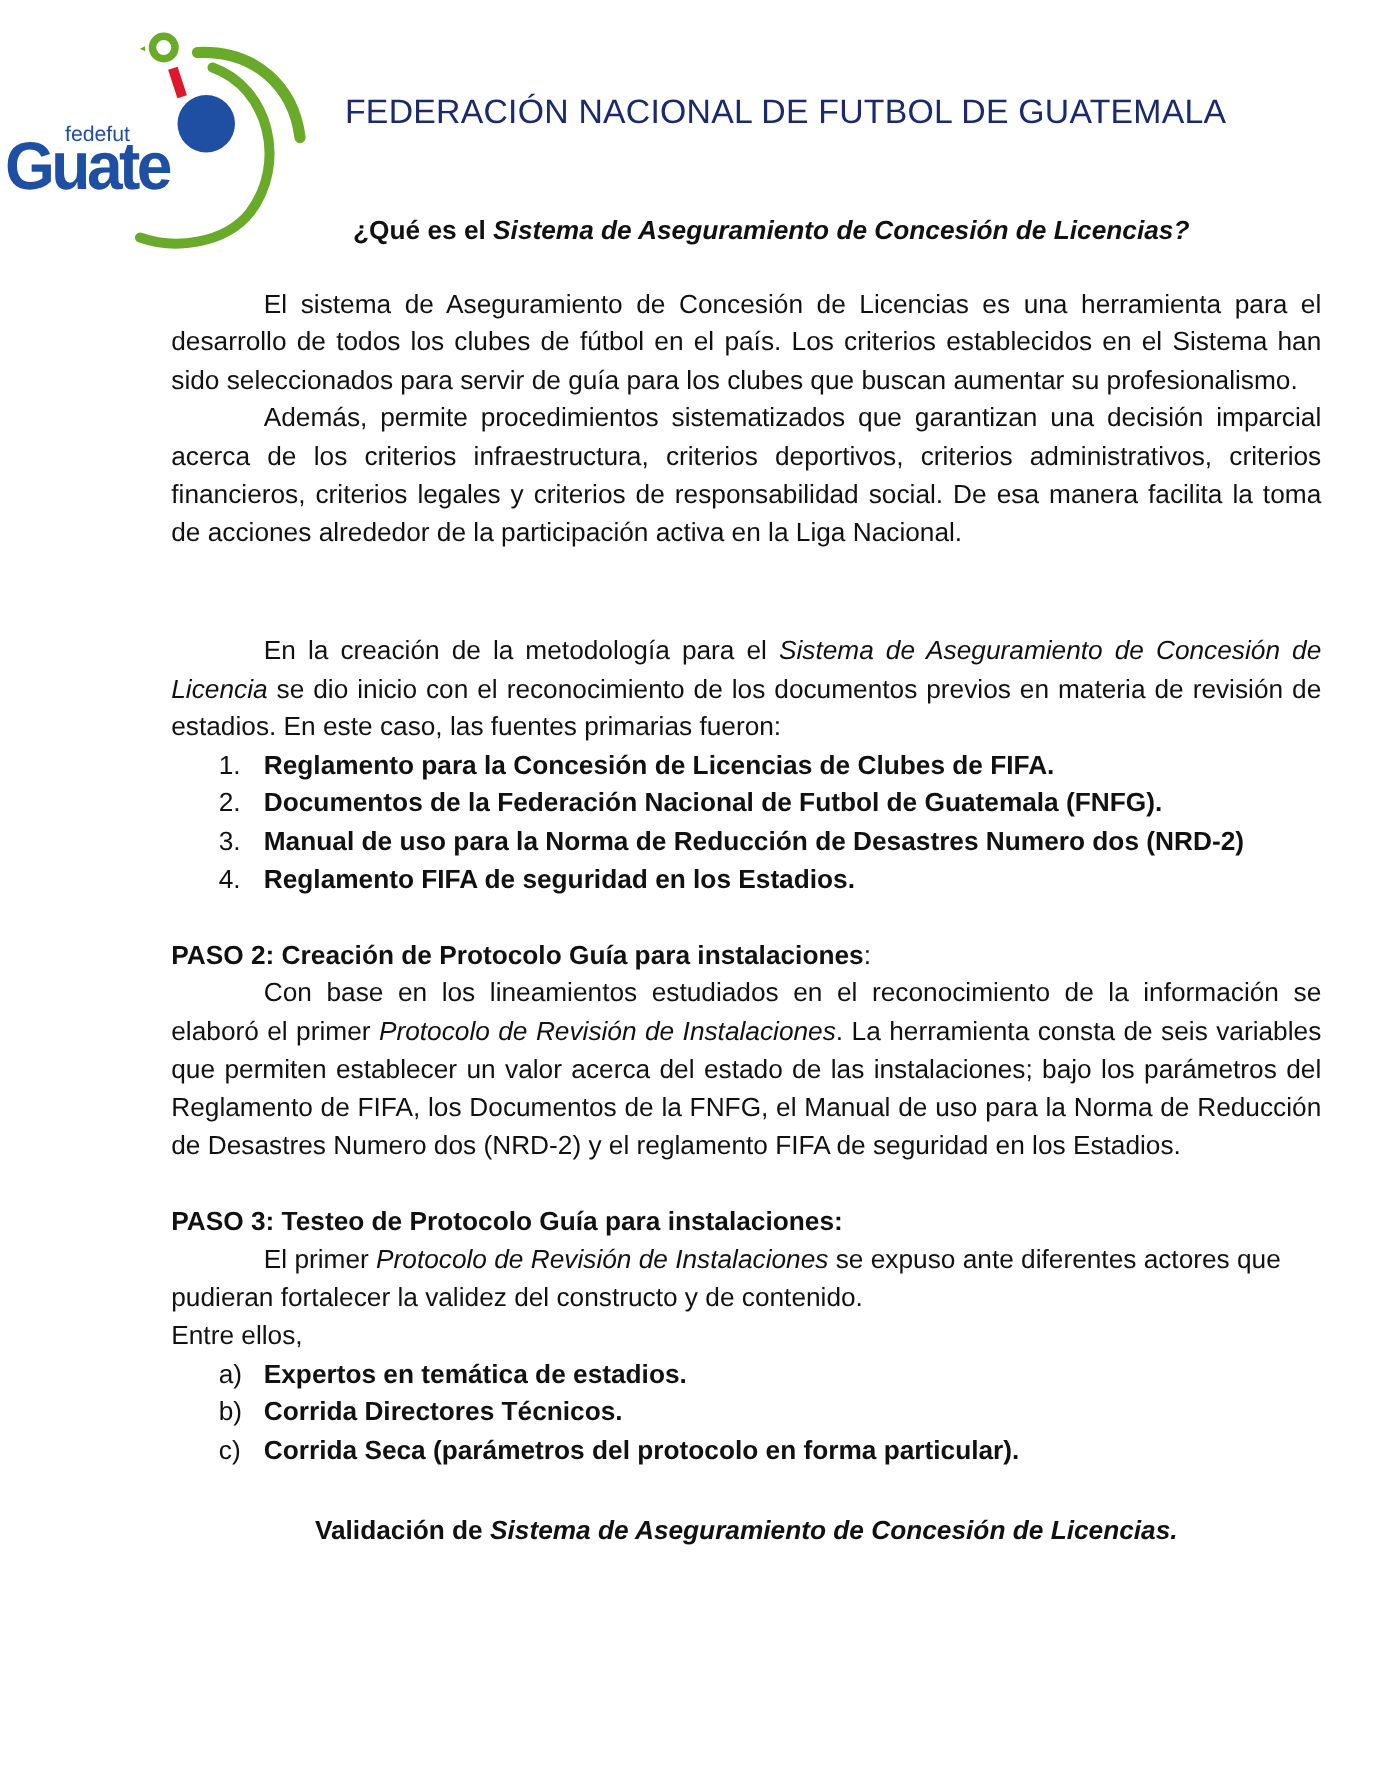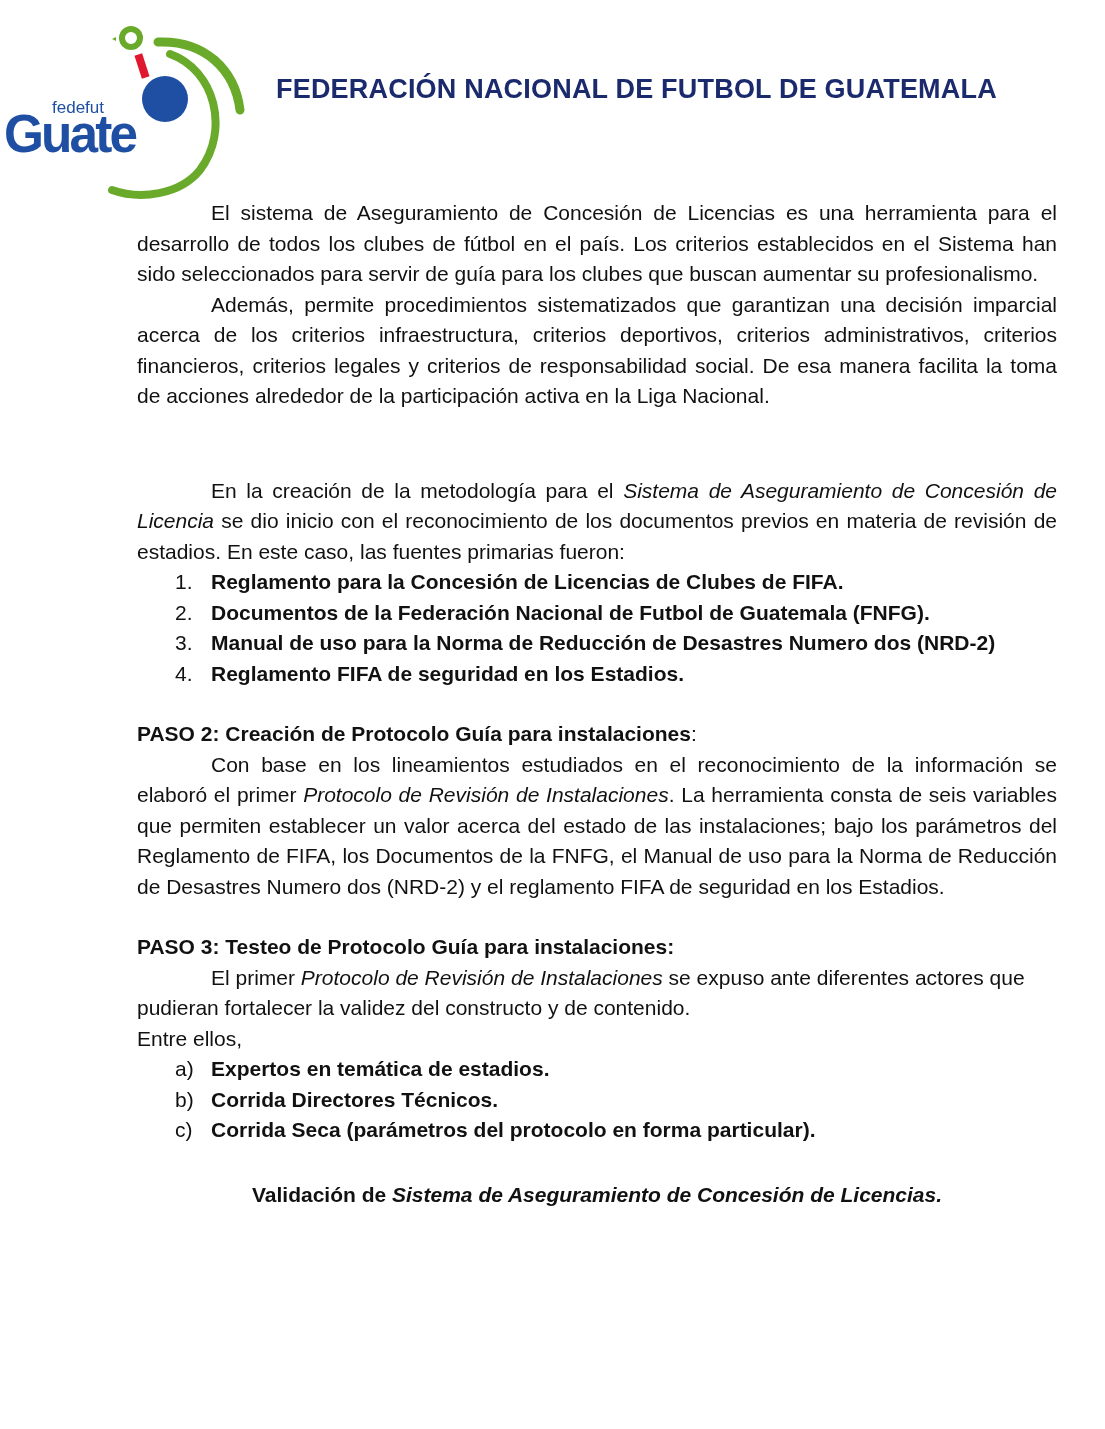--- a/index.html
+++ b/index.html
@@ -1,19 +1,19 @@
 <!DOCTYPE html>
 <html><head>
 <meta charset="utf-8">
 <style>
   html, body { margin: 0; padding: 0; background: #ffffff; }
   body { width: 1105px; height: 1429px; position: relative; overflow: hidden;
          font-family: "Liberation Sans", sans-serif; color: #111; }
   .logo { position: absolute; left: 0; top: 10px; width: 260px; height: 190px; }
-  .header-title { position: absolute; left: 276px; top: 74px; font-size: 27px; font-weight: bold;
+  .header-title { position: absolute; left: 276px; top: 74px; font-size: 27px; font-weight: normal;
          color: #1a2a6c; letter-spacing: 0.2px; white-space: nowrap; }
   .content { position: absolute; left: 137px; top: 170px; width: 920px; }
   .txt { font-size: 21px; line-height: 30.5px; transform-origin: left top; }
   .center { text-align: center; font-weight: bold; }
   .q { margin-top: 0; padding-left: 40px; }
   .para { text-align: justify; text-indent: 74px; margin: 0; }
   .gap1 { height: 30px; }
   .gap2 { height: 32px; }
   .head { font-weight: bold; margin: 0; }
   ol, ul.alpha { margin: 0; padding: 0; list-style: none; }
@@ -36,20 +36,23 @@
     <circle cx="165" cy="89" r="23" fill="#1f4fa3"></circle>
   </svg>
   <div style="position:absolute; left:52px; top:88px; font-size:17px; color:#1f4fa3;">fedefut</div>
   <div style="position:absolute; left:4px; top:92px; font-size:54px; font-weight:bold; color:#1f4fa3; letter-spacing:-3px; transform: scaleX(0.95); transform-origin:left top;">Guate</div>
 </div>
 
 <div class="header-title">FEDERACIÓN NACIONAL DE FUTBOL DE GUATEMALA</div>
 
 <div class="content">
 
+  <div class="txt center q" style="padding-left:0; text-align:center; margin-left:40px;">
+    <span>¿Qué es el </span><i>Sistema de Aseguramiento de Concesión de Licencias?</i>
+  </div>
   <div class="gap1" style="height:28px"></div>
   <p class="txt para">El sistema de Aseguramiento de Concesión de Licencias es una herramienta para el desarrollo de todos los clubes de fútbol en el país. Los criterios establecidos en el Sistema han sido seleccionados para servir de guía para los clubes que buscan aumentar su profesionalismo.</p>
   <p class="txt para">Además, permite procedimientos sistematizados que garantizan una decisión imparcial acerca de los criterios infraestructura, criterios deportivos, criterios administrativos, criterios financieros, criterios legales y criterios de responsabilidad social. De esa manera facilita la toma de acciones alrededor de la participación activa en la Liga Nacional.</p>
   <div class="gap1" style="height:32px"></div>
 
   <div class="gap2"></div>
 
   <p class="txt para"><span>En la creación de la metodología para el </span><i>Sistema de Aseguramiento de Concesión de Licencia</i><span> se dio inicio con el reconocimiento de los documentos previos en materia de revisión de estadios. En este caso, las fuentes primarias fueron:</span></p>
   <ol>
     <li class="txt li">

